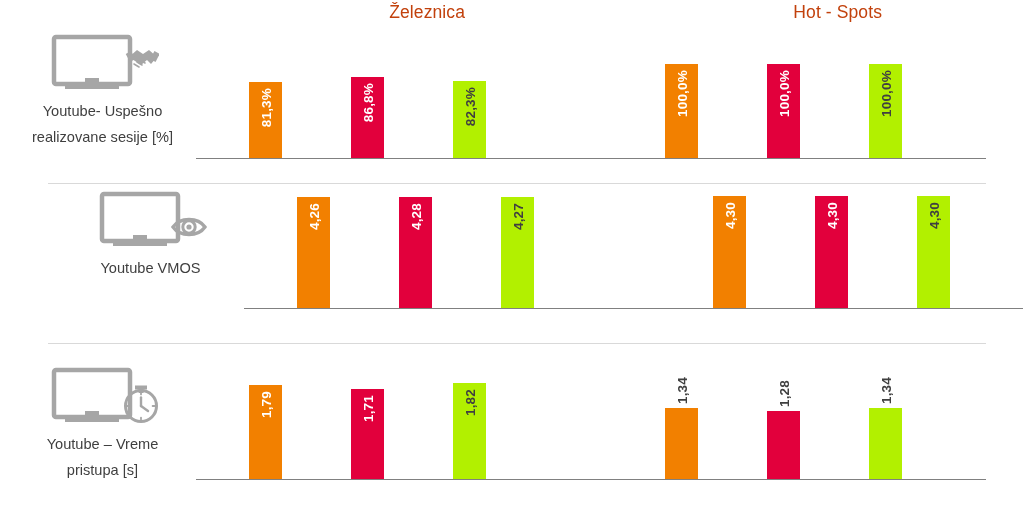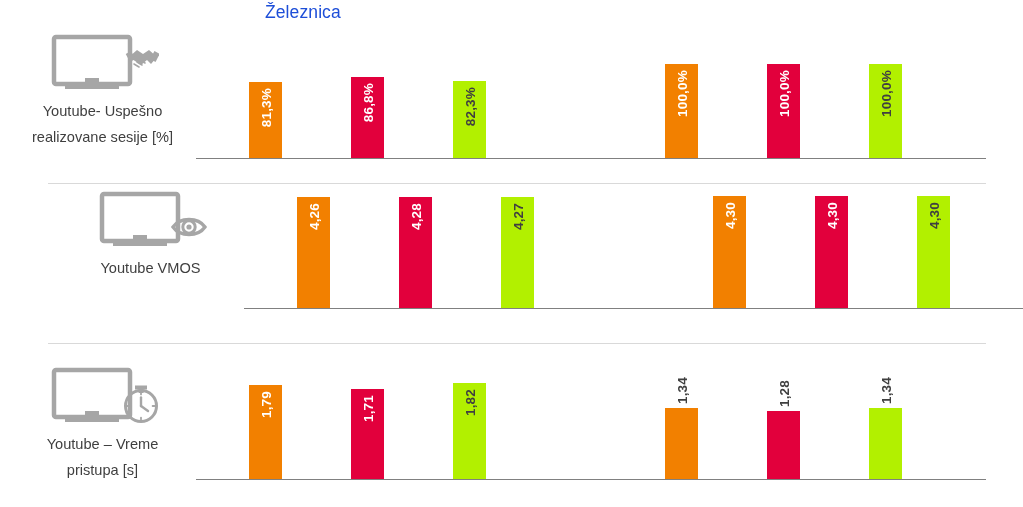--- a/index.html
+++ b/index.html
@@ -7,22 +7,22 @@
     width:1023px;height:507px;position:relative;overflow:hidden;
     font-family:"Liberation Sans", sans-serif;
     color:#595959;
     -webkit-font-smoothing:antialiased;
   }
   .stage{position:absolute;inset:0;}
 
   
   .col-head{
     position:absolute;top:2px;
-    font-size:17.5px;color:#1d4ed8;letter-spacing:.1px;
-    text-align:left;white-space:nowrap;
+    font-size:17.5px;color:#c2410c;letter-spacing:.1px;
+    text-align:right;white-space:nowrap;
   }
   #head-left{left:265px;width:200px;}
   #head-right{left:682px;width:200px;}
 
   
   .row{position:absolute;left:0;width:1023px;}
   #row-0{top:26px;height:157px;}
   #row-1{top:165px;height:160px;margin-left:48px;}
   #row-2{top:343px;height:184px;}
 
@@ -71,20 +71,21 @@
   .val.above{bottom:100%;margin-bottom:4px;}
   .val.light{color:#ffffff;}
   .val.dark{color:#404040;}
 </style>
 </head>
 <body>
 
 <div class="stage">
 
   <div class="col-head" id="head-left">Železnica</div>
+  <div class="col-head" id="head-right">Hot - Spots</div>
 
   <div class="row-sep" id="sep-0"></div>
   <div class="row-sep" id="sep-1"></div>
 
   <div class="row" id="row-0">
     <div class="rowlabel" style="top:4px;">
       <div class="icon-wrap">
         <svg width="112" height="58" viewBox="0 0 112 58">
           <g fill="none" stroke="#A6A6A6" stroke-width="4.5">
             <rect x="7" y="5" width="76" height="47" rx="2"></rect>

